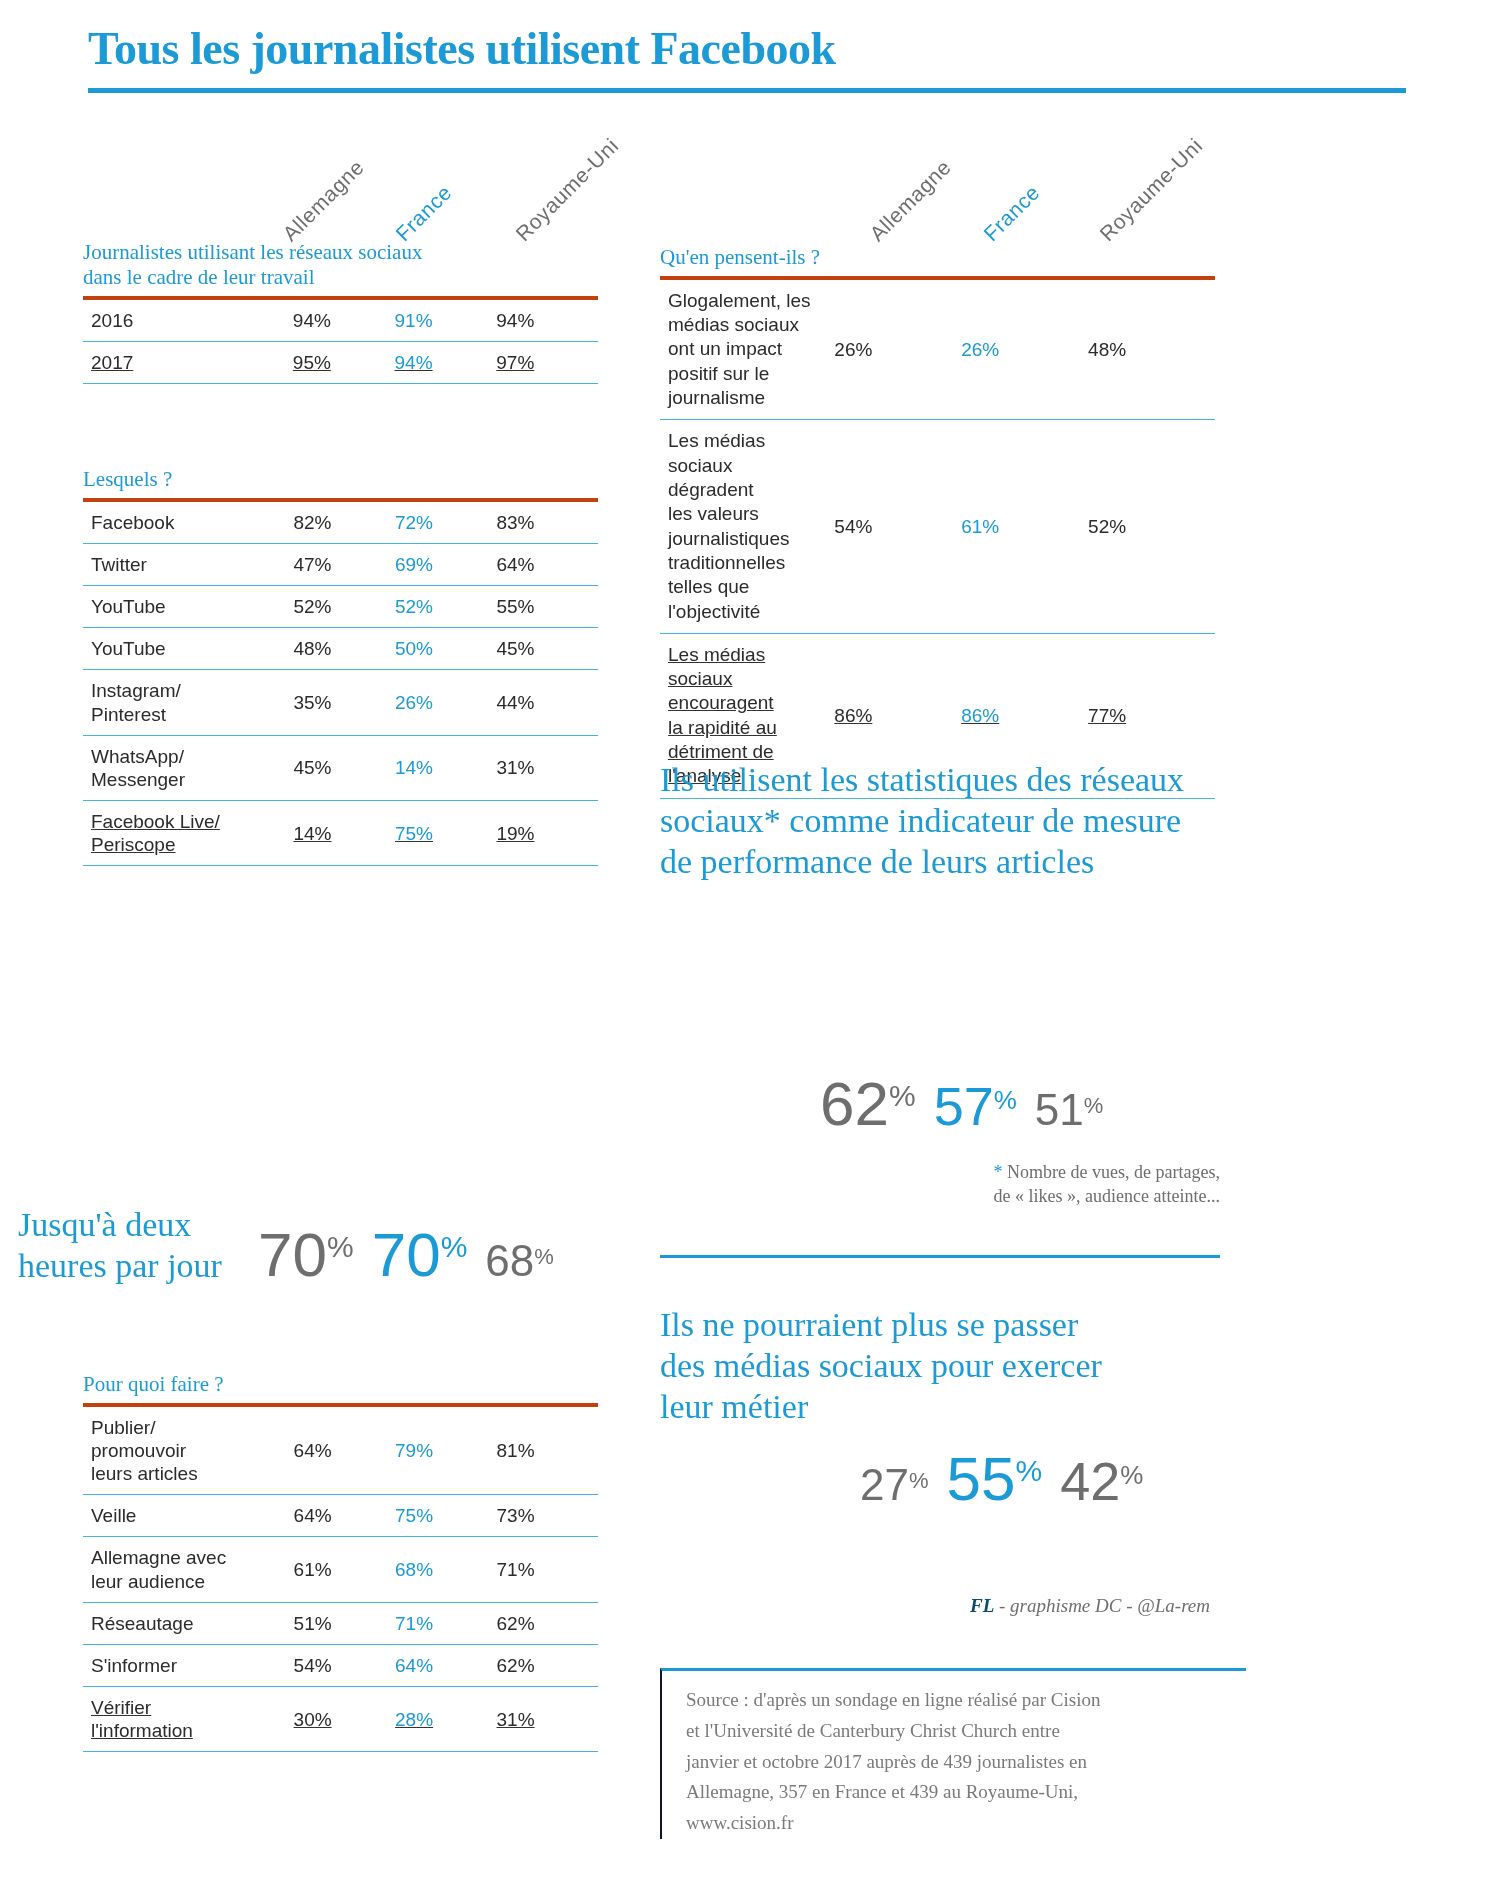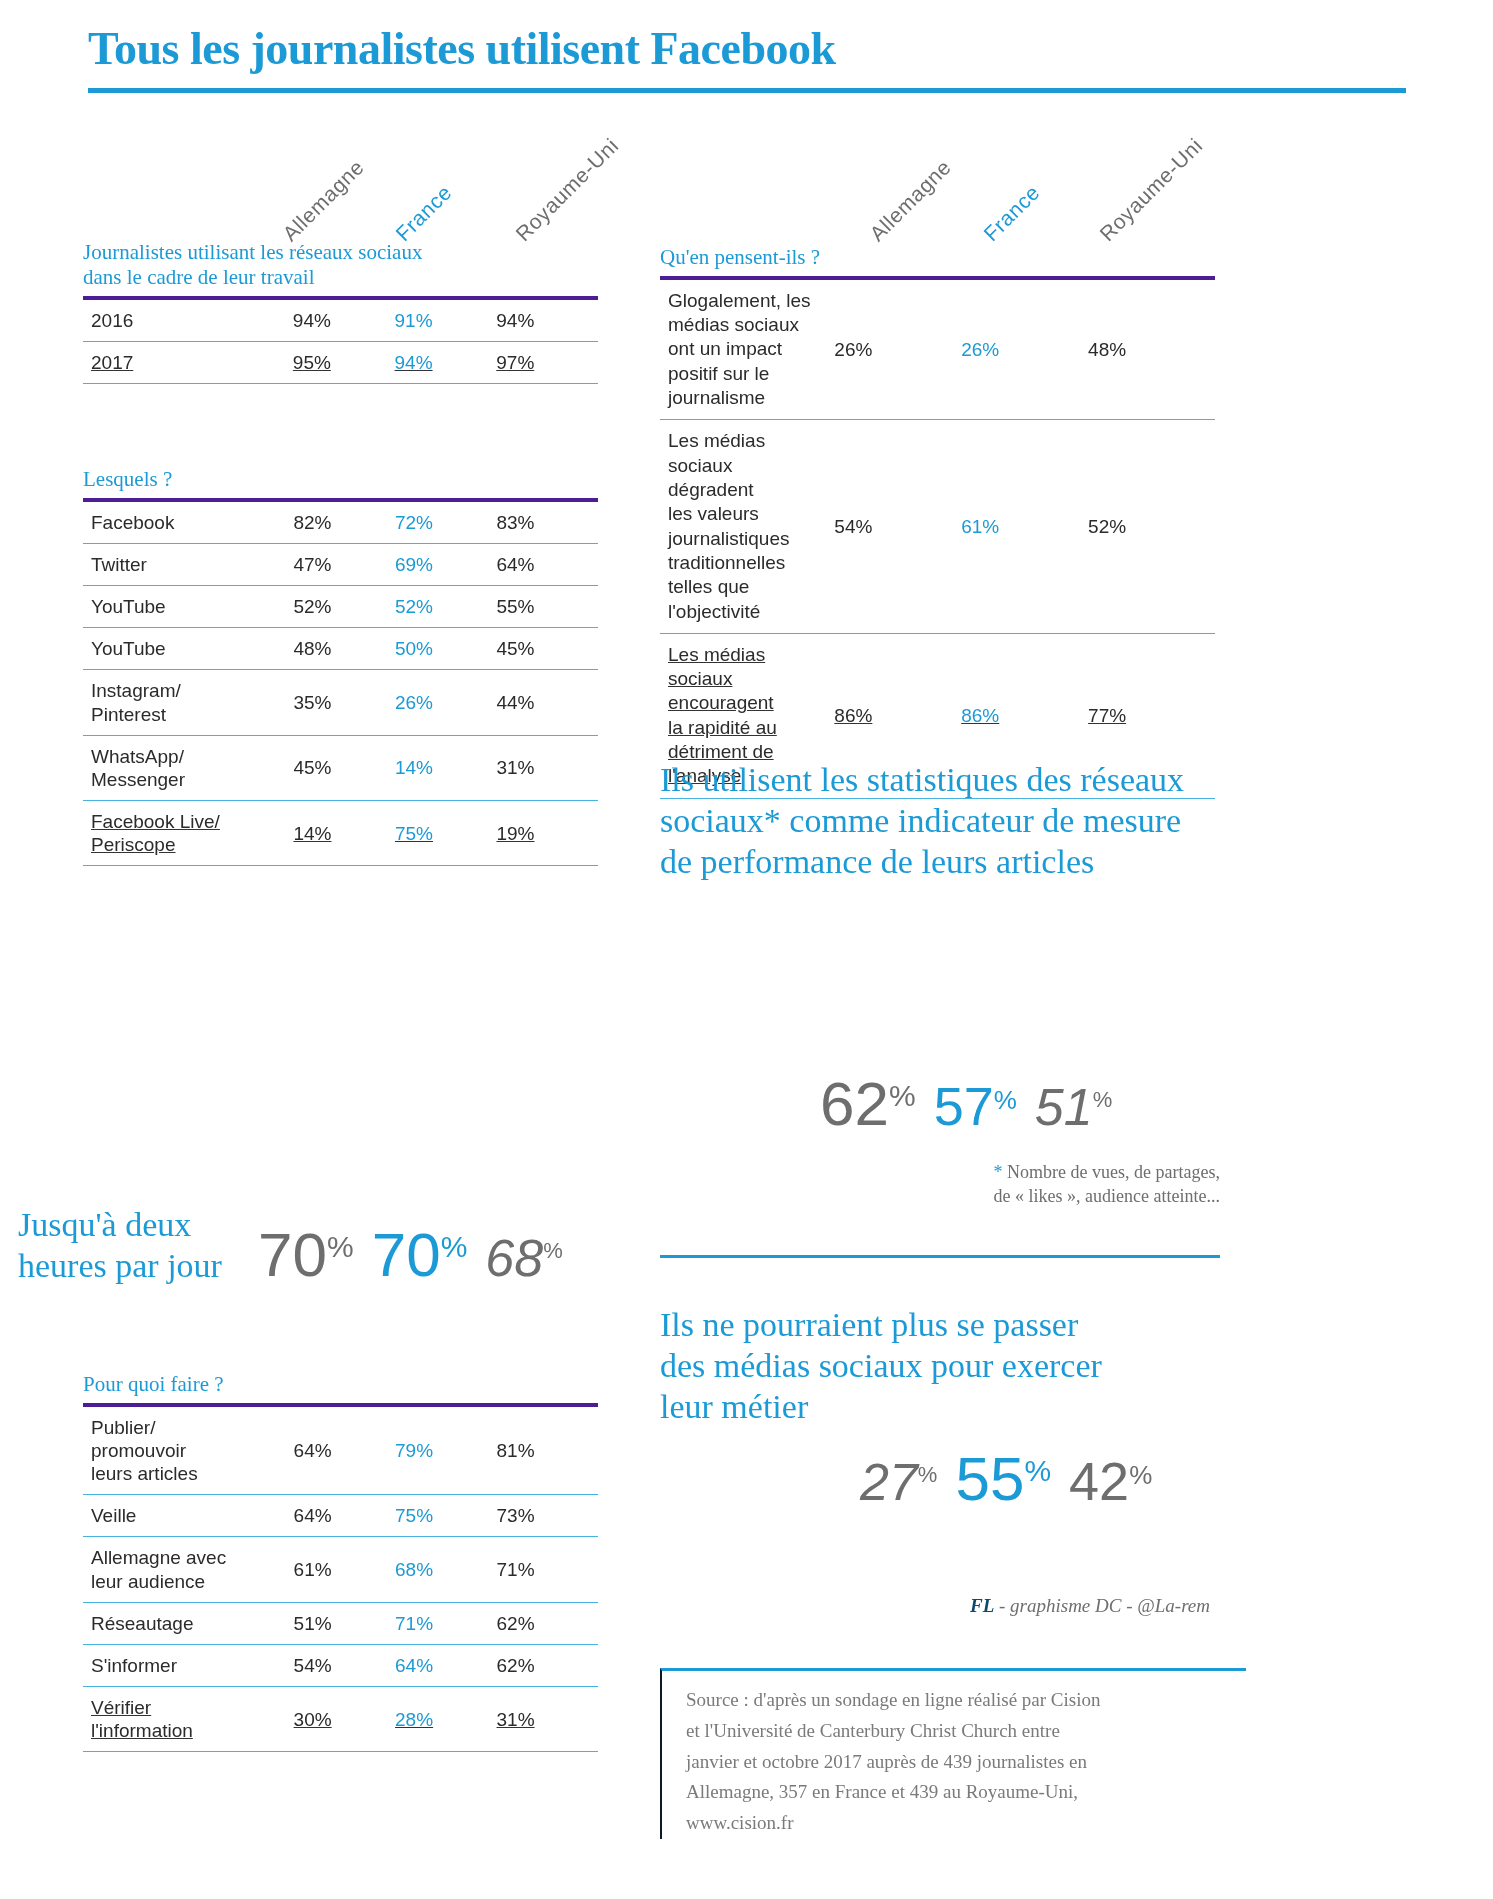--- a/index.html
+++ b/index.html
@@ -47,21 +47,21 @@
   .block{position:absolute;}
   .block-title{
     font-family:"Liberation Serif", serif;
     font-weight:normal;
     font-size:21px;
     color:#1b9ad6;
     line-height:1.18;
     margin:0 0 6px 0;
     white-space:pre-line;
   }
-  .tbl{width:100%;border-collapse:collapse;border-top:4px solid #4c1d95;}
+  .tbl{width:100%;border-collapse:collapse;border-top:4px solid #c2410c;}
   .tbl tr{border-bottom:1.5px solid #45b2e0;}
   .tbl tr:last-child{border-bottom:1.5px solid #45b2e0;text-decoration:underline;}
   .tbl td{
     font-family:"Liberation Sans", sans-serif;
     font-size:19px;
     color:#2b2b2b;
     padding:9px 0 9px 0;
     vertical-align:middle;
     white-space:pre-line;
     line-height:1.22;
@@ -99,21 +99,21 @@
     font-family:"Liberation Sans", sans-serif;
     font-weight:300;
     line-height:1;
   }
   .gray .num,.gray .pct{color:#6e6e6e;}
   .blue .num,.blue .pct{color:#1b9ad6;}
 
   
   .sz-l .num{font-size:62px;}  .sz-l .pct{font-size:30px;margin-top:6px;}
   .sz-m .num{font-size:54px;}  .sz-m .pct{font-size:26px;margin-top:6px;}
-  .sz-s .num{font-size:52px;font-style:italic;}  .sz-s .pct{font-size:22px;margin-top:6px;}
+  .sz-s .num{font-size:44px;}  .sz-s .pct{font-size:22px;margin-top:6px;}
 
   
   .footnote{
     position:absolute;
     font-family:"Liberation Serif", serif;
     font-size:18px;
     line-height:1.35;
     color:#6e6e6e;
     text-align:right;
     white-space:pre-line;

